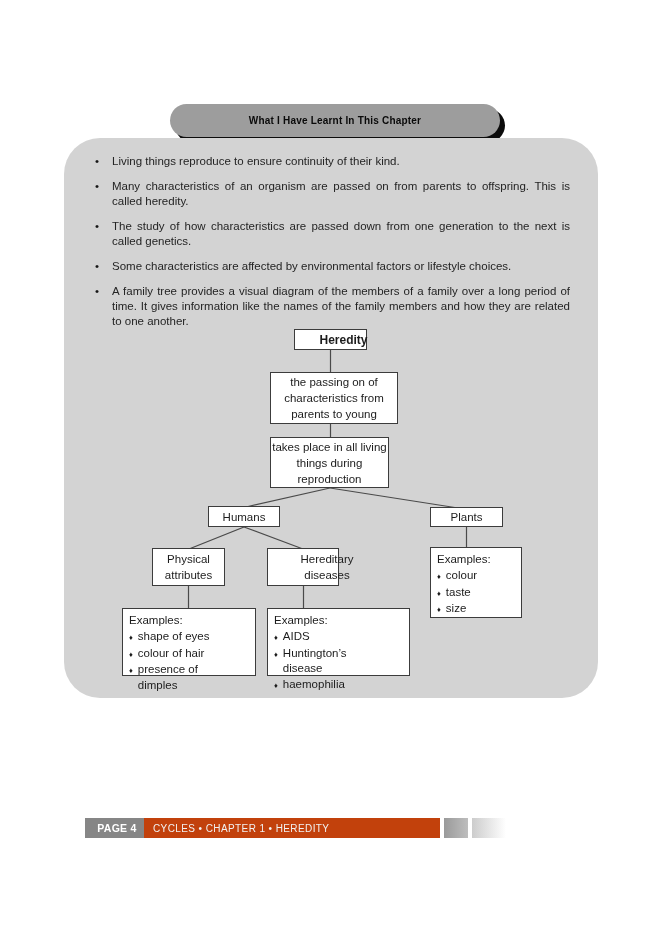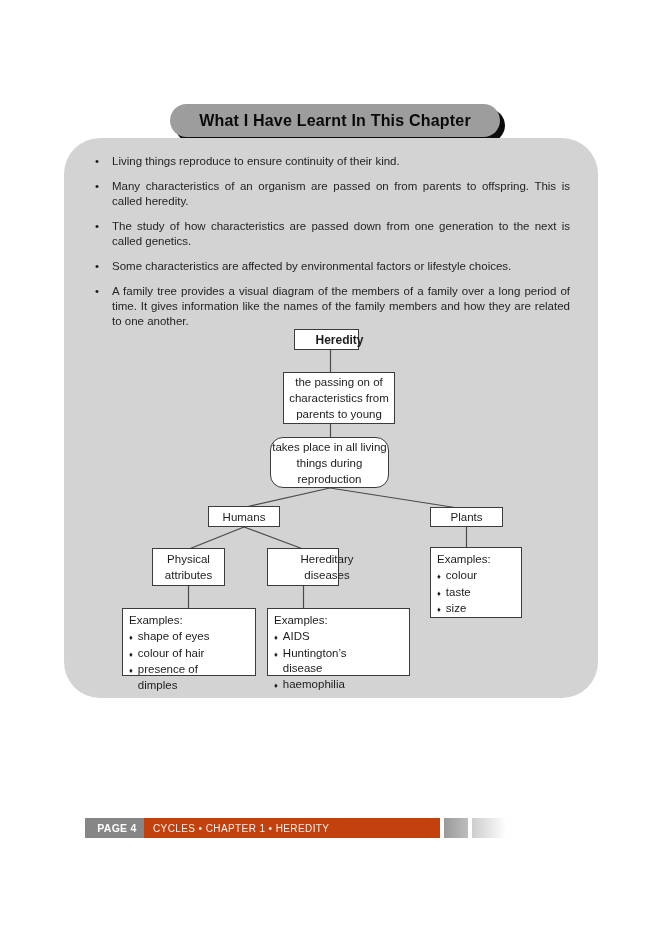--- a/index.html
+++ b/index.html
@@ -8,21 +8,21 @@
     font-family:"Liberation Sans","DejaVu Sans",sans-serif; overflow:hidden;
   }
 
   
   .pill {
     position:absolute; left:170px; top:104px; width:330px; height:33px;
     background:#9d9d9d; border-radius:17px;
     box-shadow:5px 5px 0 #0c0c0c;
     display:flex; align-items:center; justify-content:center;
   }
-  .pill-title { font-size:16px; font-weight:bold; color:#0a0a0a; letter-spacing:0.2px; }
+  .pill-title { font-size:10px; font-weight:bold; color:#0a0a0a; letter-spacing:0.2px; }
 
   
   .panel {
     position:absolute; left:64px; top:138px; width:534px; height:560px;
     background:#d3d3d3; border-radius:36px;
   }
 
   
   .bullets { position:absolute; left:95px; top:154px; width:475px; margin:0; padding:0; list-style:none; }
   .bullet-row { display:flex; margin-bottom:10px; }
@@ -109,25 +109,25 @@
     <line x1="330.5" y1="424" x2="330.5" y2="437"></line>
     <line x1="330" y1="488" x2="246" y2="507"></line>
     <line x1="330" y1="488" x2="458" y2="508"></line>
     <line x1="244" y1="527" x2="189" y2="549"></line>
     <line x1="244" y1="527" x2="303" y2="549"></line>
     <line x1="466.5" y1="527" x2="466.5" y2="548"></line>
     <line x1="188.5" y1="586" x2="188.5" y2="608"></line>
     <line x1="303.5" y1="586" x2="303.5" y2="608"></line>
   </svg>
 
-  <div class="dbox center root" style="left:294px; top:329px; width:65px; height:21px;padding-left:26px;">Heredity</div>
-
-  <div class="dbox center" style="left:283px; top:372px; width:112px; height:52px;">the passing on of characteristics from parents to young</div>
-
-  <div class="dbox center" style="left:270px; top:437px; width:119px; height:51px;border-radius:13px;">takes place in all living things during reproduction</div>
+  <div class="dbox center root" style="left:294px; top:329px; width:73px; height:21px;padding-left:26px;">Heredity</div>
+
+  <div class="dbox center" style="left:270px; top:372px; width:128px; height:52px;">the passing on of characteristics from parents to young</div>
+
+  <div class="dbox center" style="left:270px; top:437px; width:119px; height:51px;">takes place in all living things during reproduction</div>
 
   <div class="dbox center" style="left:208px; top:506px; width:72px; height:21px;">Humans</div>
 
   <div class="dbox center" style="left:430px; top:507px; width:73px; height:20px;">Plants</div>
 
   <div class="dbox center" style="left:152px; top:548px; width:73px; height:38px;">Physical attributes</div>
 
   <div class="dbox center" style="left:267px; top:548px; width:72px; height:38px;padding-left:48px;">Hereditary diseases</div>
 
   <div class="dbox list" style="left:430px; top:547px; width:92px; height:71px;">

